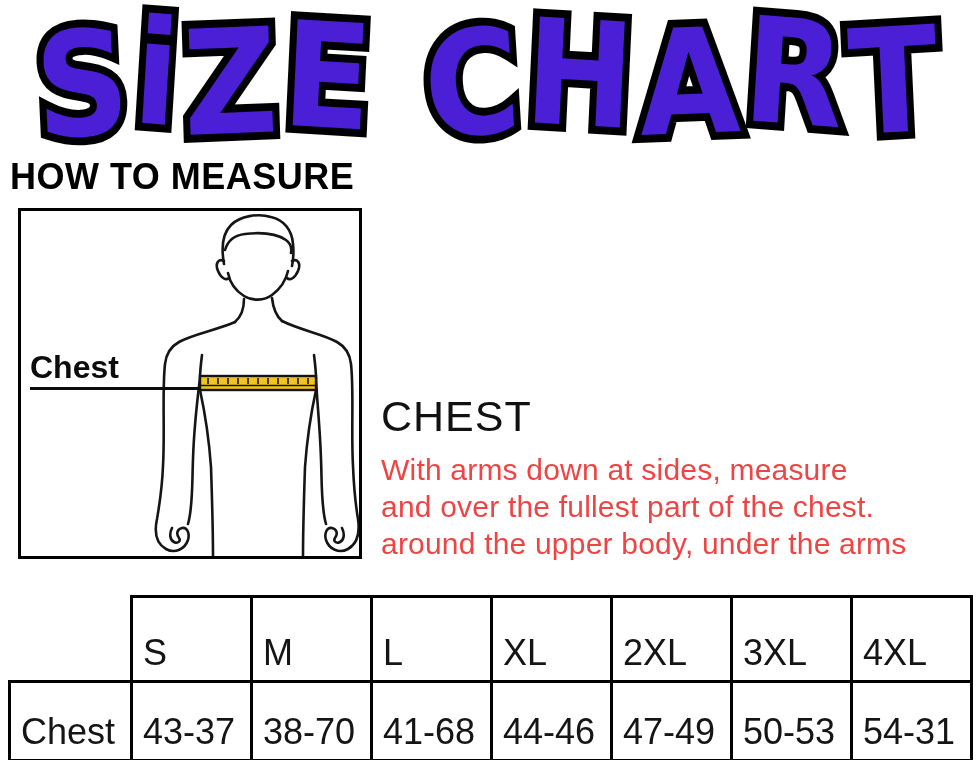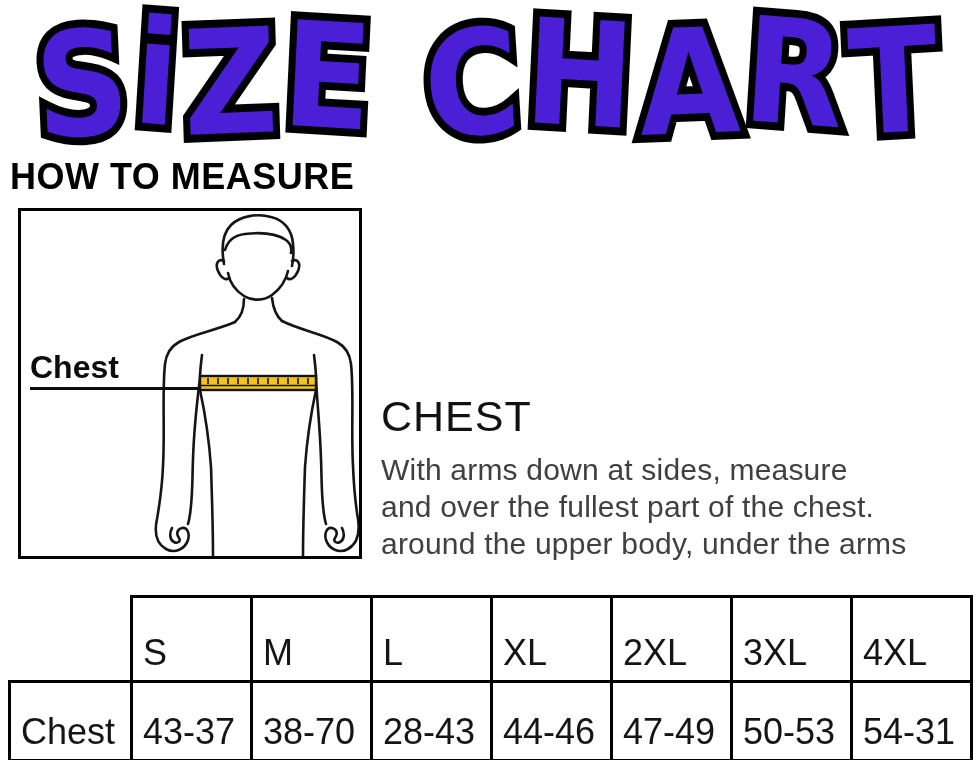--- a/index.html
+++ b/index.html
@@ -96,21 +96,21 @@
     font-weight: normal;
     letter-spacing: 1px;
     color: #111111;
   }
   .chest-text {
     position: absolute;
     left: 381px;
     top: 451px;
     font-size: 30px;
     line-height: 37px;
-    color: #404040;
+    color: #ef4444;
     letter-spacing: 0.2px;
   }
 
   
   .size-table {
     position: absolute;
     left: 8px;
     top: 595px;
     border-collapse: collapse;
     table-layout: fixed;
@@ -233,21 +233,21 @@
       <td>L</td>
       <td>XL</td>
       <td>2XL</td>
       <td>3XL</td>
       <td>4XL</td>
     </tr>
     <tr class="data-row">
       <td>Chest</td>
       <td>43-37</td>
       <td>38-70</td>
-      <td>28-43</td>
+      <td>41-68</td>
       <td>44-46</td>
       <td>47-49</td>
       <td>50-53</td>
       <td>54-31</td>
     </tr>
   </tbody>
     </table>
 
 </div>
 

